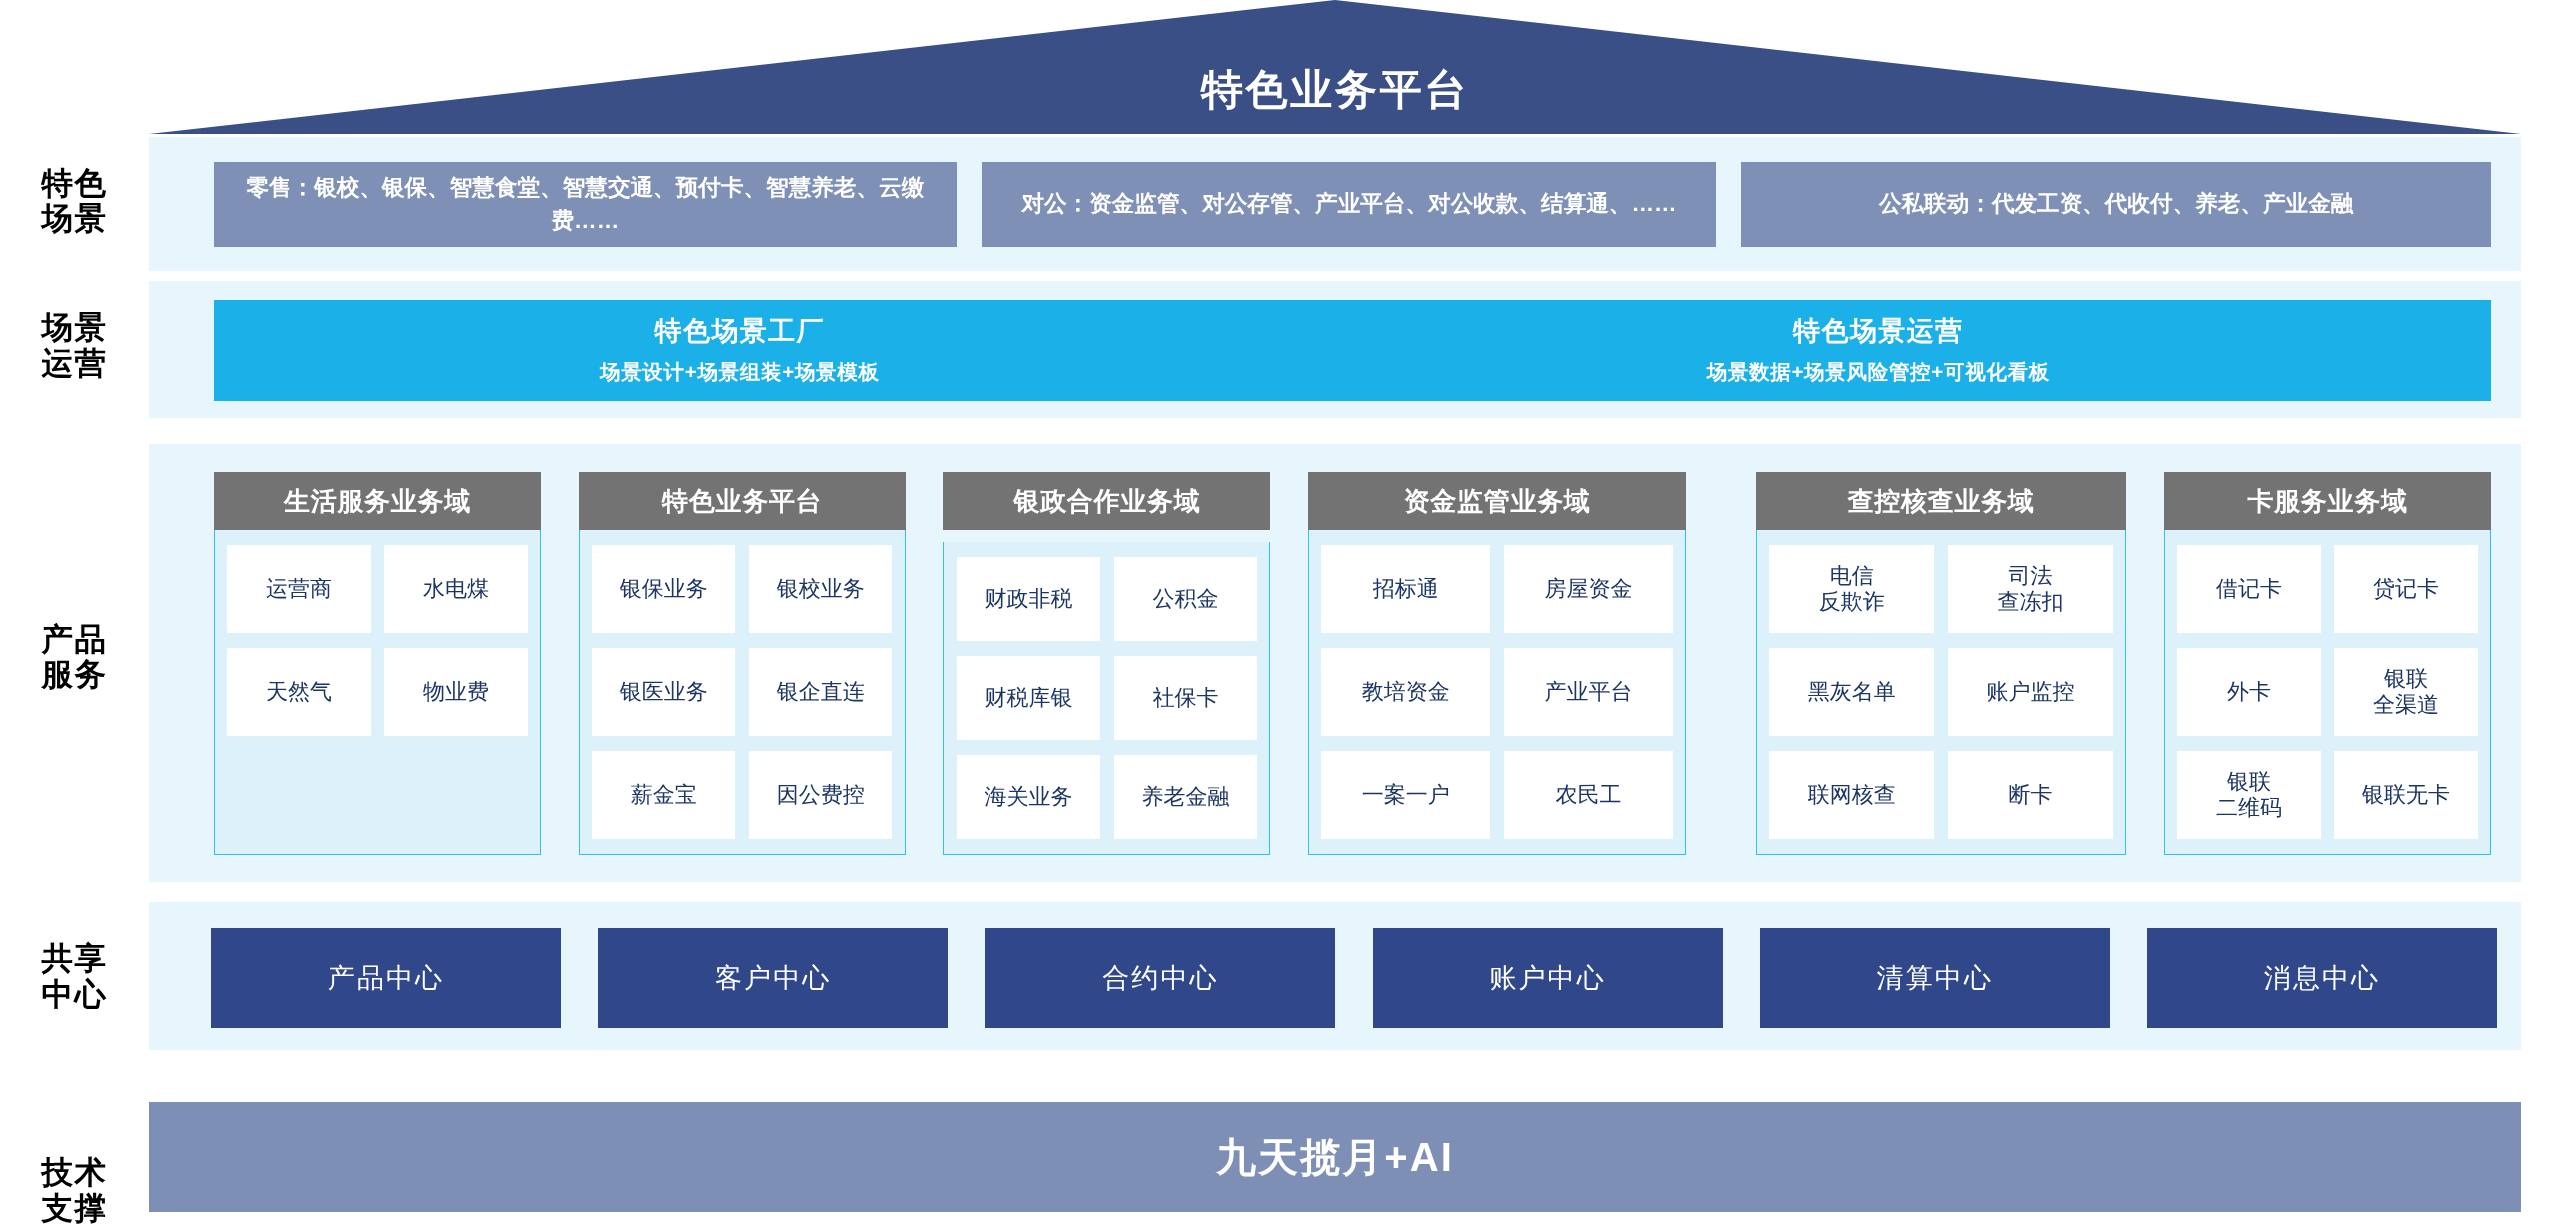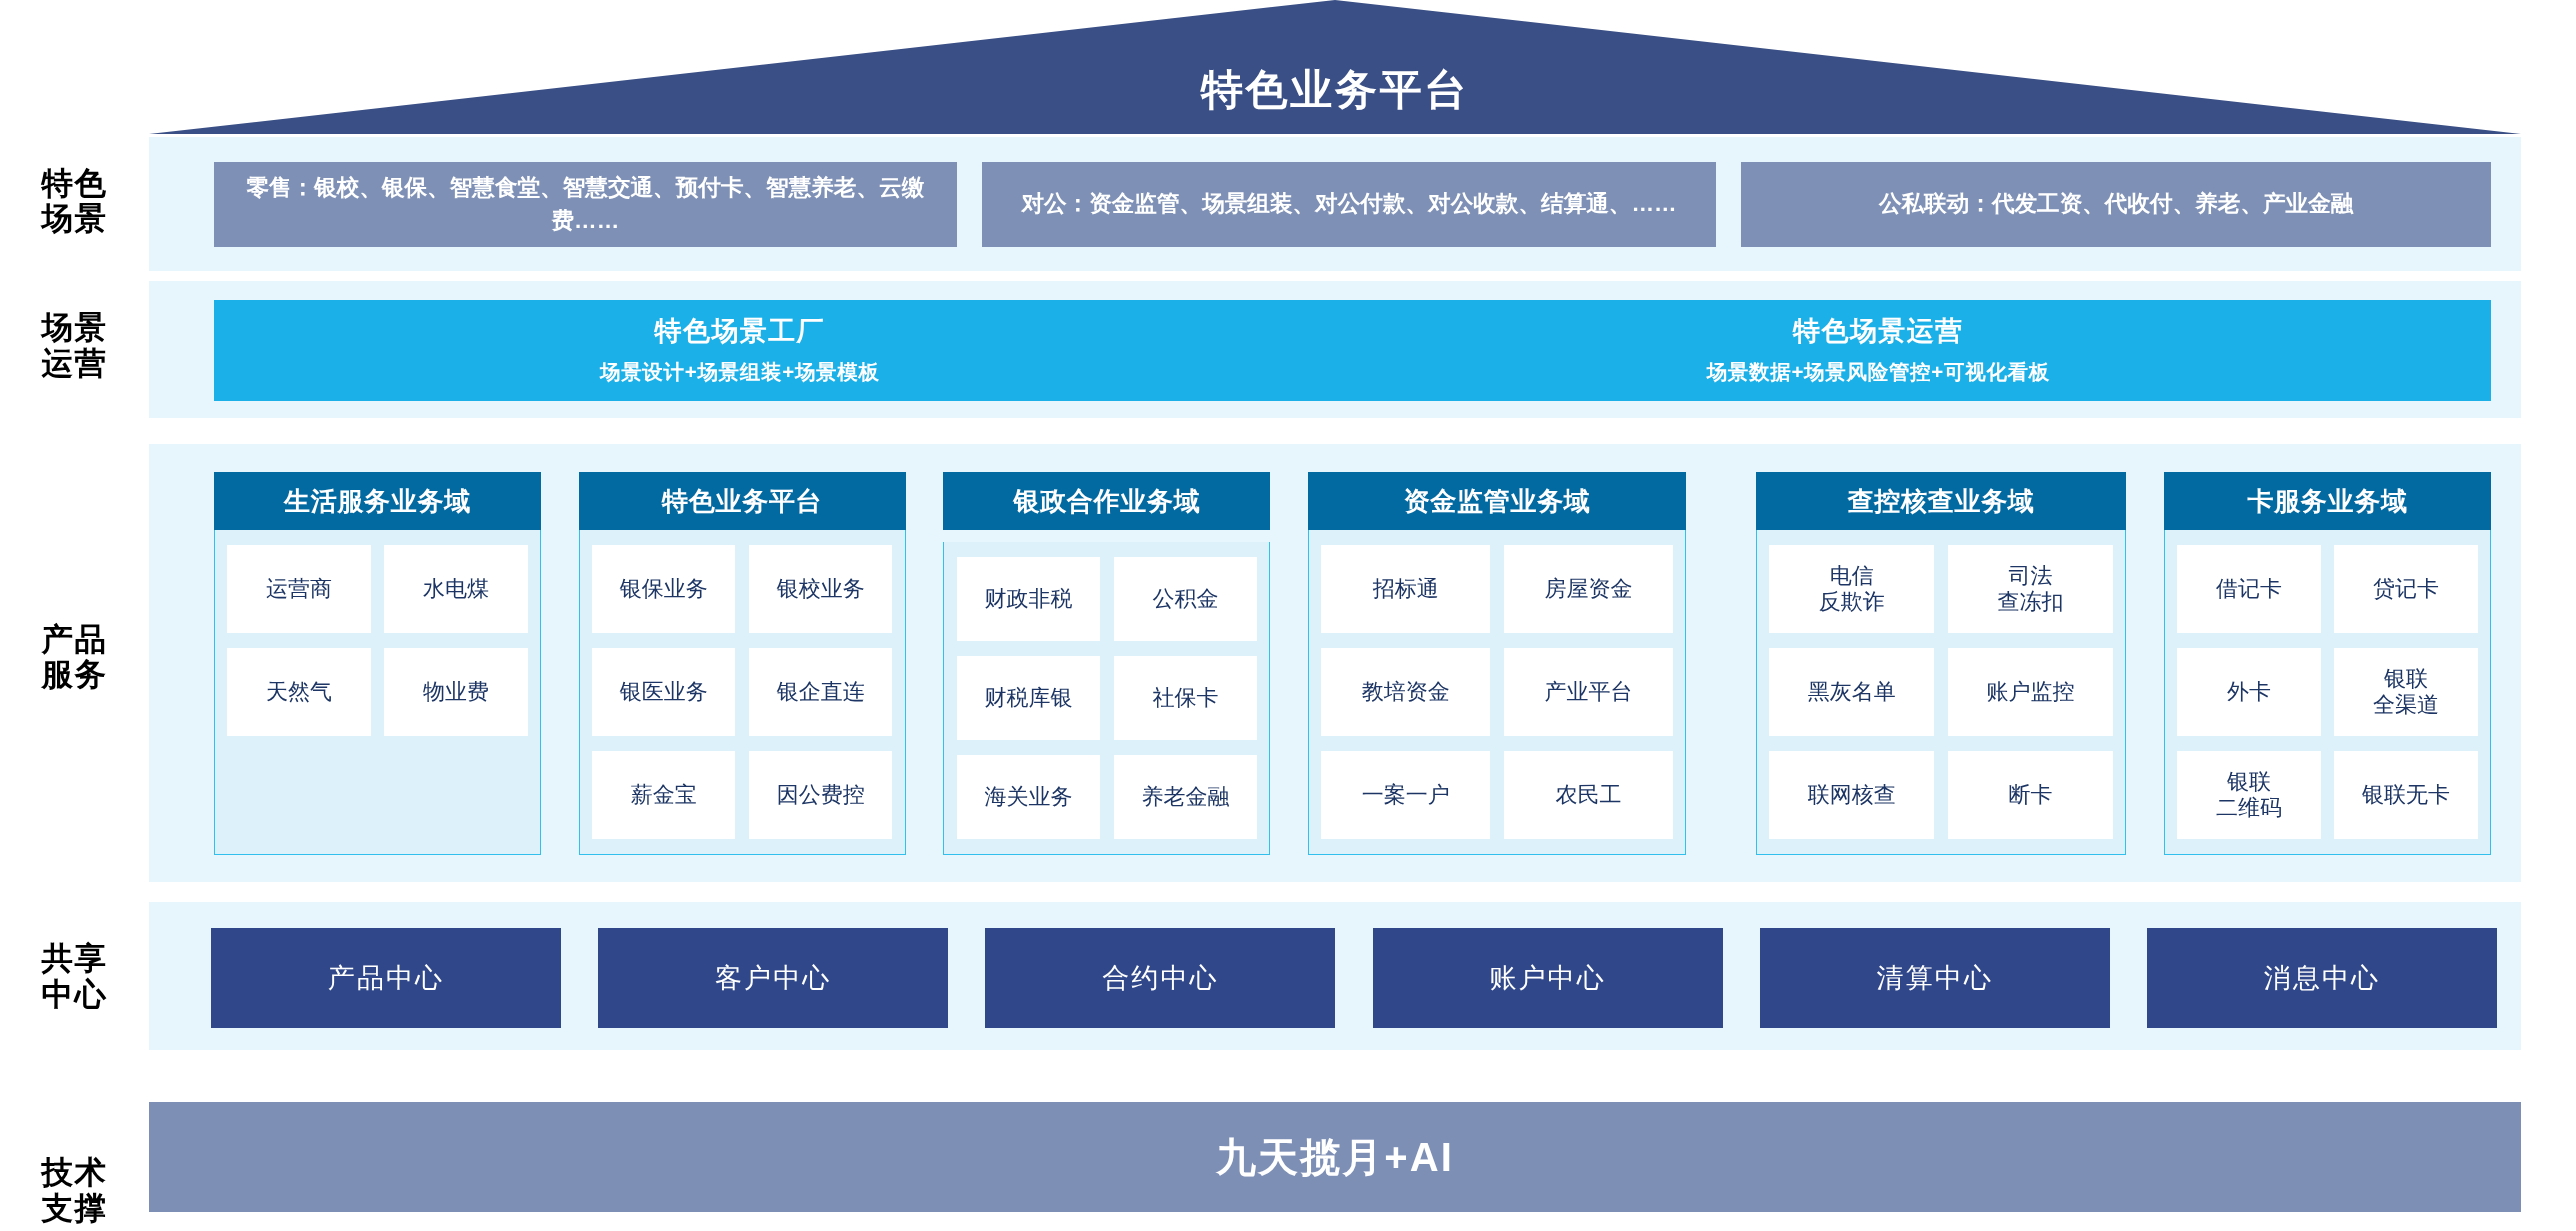--- a/index.html
+++ b/index.html
@@ -54,21 +54,21 @@
     padding:5.5px 6.8px;
   }
   .op-title{font-size:27px;font-weight:bold;line-height:1.2;letter-spacing:1.4px;}
   .op-sub{font-size:20.5px;font-weight:bold;line-height:1.3;margin-top:11px;letter-spacing:0.7px;}
 
   
   .domain-col{
     box-sizing:border-box;display:flex;flex-direction:column;
   }
   .domain-head{
-    background:#0369a1;color:#ffffff;font-size:26px;font-weight:bold;
+    background:#737373;color:#ffffff;font-size:26px;font-weight:bold;
     letter-spacing:0.7px;height:58px;
     display:flex;align-items:center;justify-content:center;white-space:nowrap;
   }
   .domain-body{
     flex:1;background:#ddf1fb;border:1.4px solid #31c0ee;border-top:none;
     box-sizing:border-box;padding:15px 12.3px 15px 12.3px;
     display:grid;grid-template-columns:1fr 1fr;grid-template-rows:1fr 1fr 1fr;
     gap:15px 13.7px;
   }
   .domain-cell{
@@ -122,21 +122,21 @@
 支撑</span>
   </div>
 
   <div class="band" style="top:137px;height:134px;"></div>
   <div class="row-inner" style="left:214px;top:162px;width:2277px;height:85px;">
     <div class="scene-chip" style="width:743px;">
       <span>零售：银校、银保、智慧食堂、智慧交通、预付卡、智慧养老、云缴费……</span>
     </div>
     <div style="width:25px;"></div>
     <div class="scene-chip" style="width:735px;">
-      <span>对公：资金监管、场景组装、对公付款、对公收款、结算通、……</span>
+      <span>对公：资金监管、对公存管、产业平台、对公收款、结算通、……</span>
     </div>
     <div style="width:25px;"></div>
     <div class="scene-chip" style="width:750px;">
       <span>公私联动：代发工资、代收付、养老、产业金融</span>
     </div>
   </div>
 
   <div class="band" style="top:281px;height:137px;"></div>
   <div class="row-inner" style="left:214px;top:300px;width:2277px;height:101px;">
     <div class="op-chip" style="width:1095px;">

